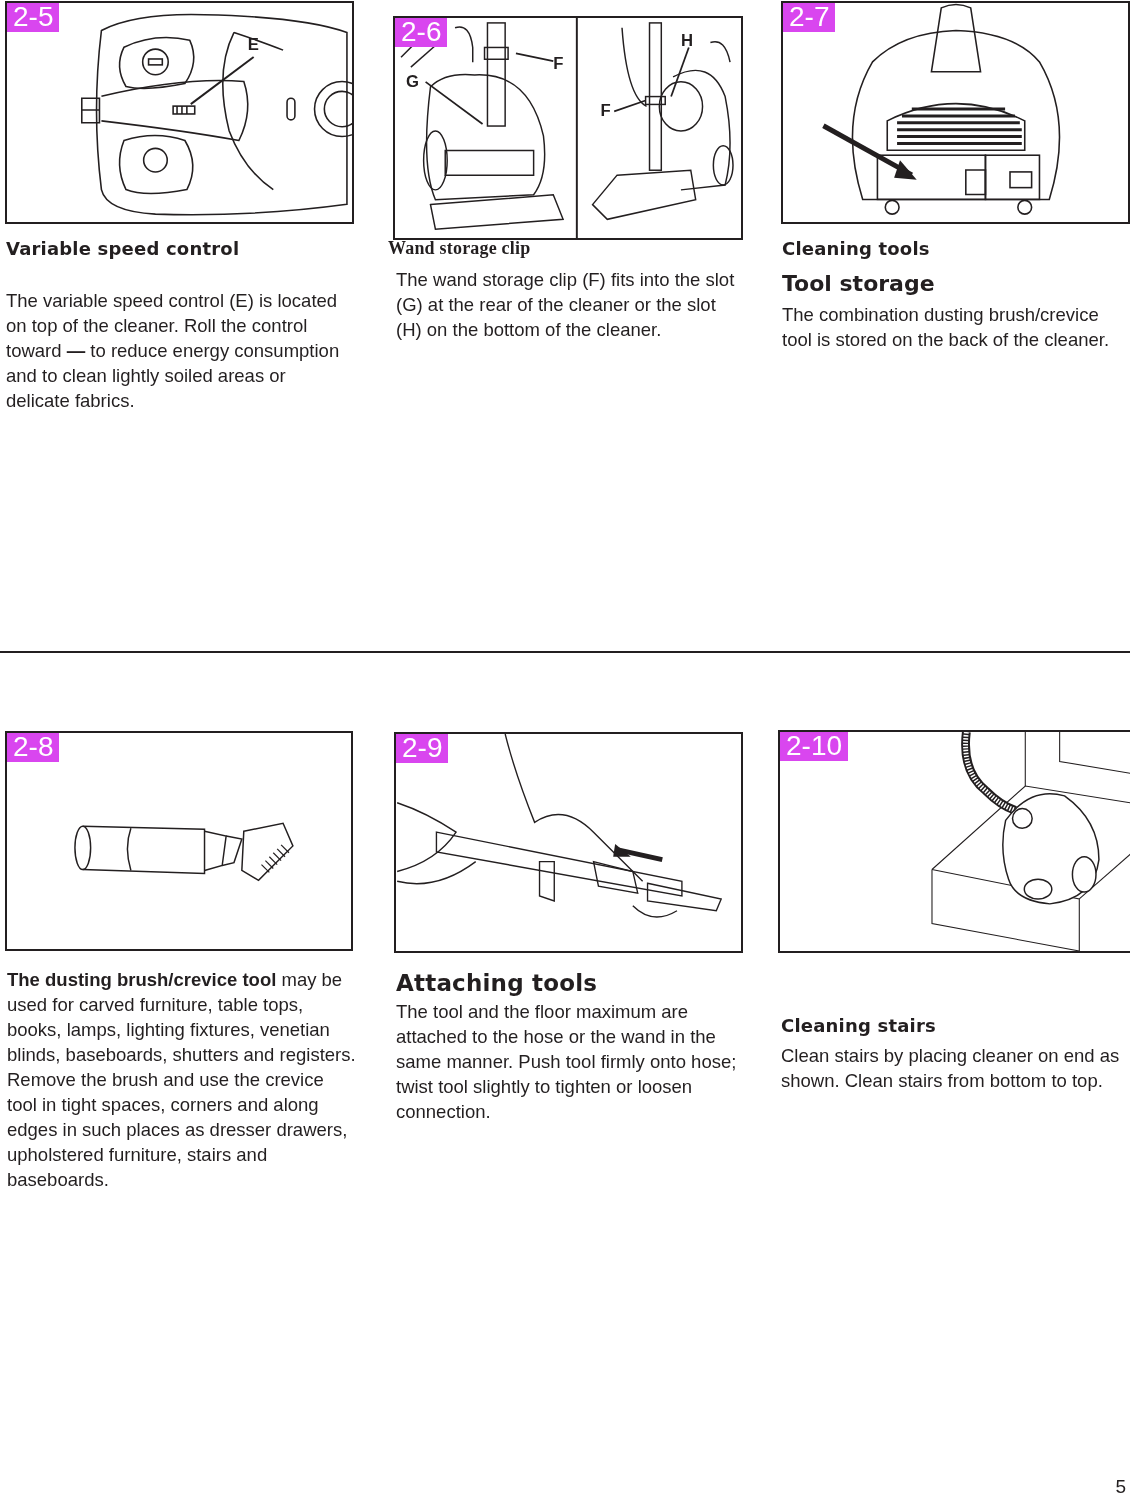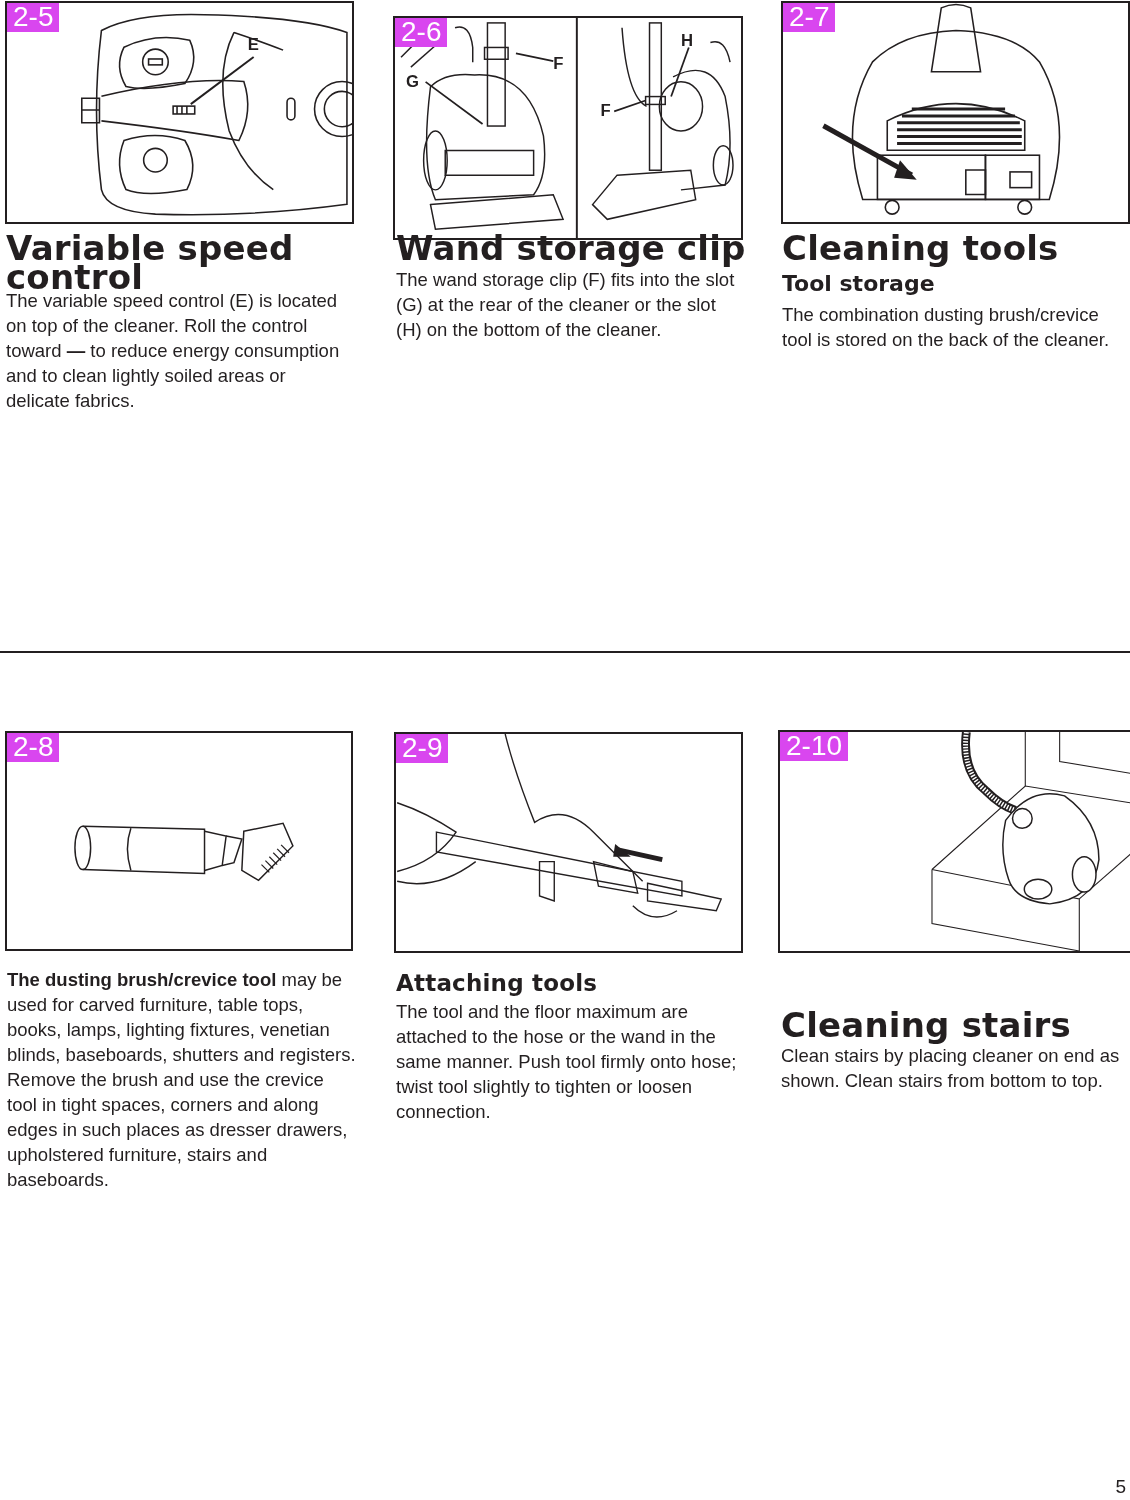--- a/index.html
+++ b/index.html
@@ -2,21 +2,21 @@
 <html><head>
 <meta charset="utf-8">
 <style>
   * { box-sizing: border-box; margin: 0; padding: 0; }
   html, body { width: 1130px; height: 1500px; background: #ffffff; overflow: hidden; }
   body { position: relative; font-family: "Liberation Sans", sans-serif; color: #231f20; }
   .fig { position: absolute; border: 2px solid #231f20; background: #fff; overflow: hidden; }
   .fig svg { position: absolute; left: 0; top: 0; width: 100%; height: 100%; }
   .badge { position: absolute; left: 0; top: 0; background: #d946ef; color: #fff; font-weight: normal;
            font-size: 28px; padding: 3px 6px 4px 6px; line-height: 22px; z-index: 2; }
-  .title { position: absolute; font-family: "DejaVu Sans", sans-serif; font-weight: bold; font-size: 34px;
+  .title { position: absolute; font-family: "DejaVu Sans", sans-serif; font-weight: bold; font-size: 18px;
            line-height: 29px; color: #231f20; letter-spacing: 0.2px; }
   .subtitle { position: absolute; font-family: "DejaVu Sans", sans-serif; font-weight: bold; font-size: 22px; line-height: 26px; }
   .body { position: absolute; font-size: 18.5px; line-height: 25px; color: #231f20; }
   .body p { margin-bottom: 8px; }
   .body b { font-weight: bold; }
   .divider { position: absolute; left: 0; top: 651px; width: 1130px; height: 2px; background: #231f20; }
   .pagenum { position: absolute; right: 4px; top: 1476px; font-size: 19px; }
   .callout { font-family: "Liberation Sans", sans-serif; font-weight: bold; font-size: 17px; fill: #231f20; }
 </style>
 </head>
@@ -80,21 +80,21 @@
     <line x1="30" y1="65" x2="88" y2="108" stroke="#231f20" stroke-width="1.8"></line>
     <line x1="298" y1="30" x2="280" y2="80" stroke="#231f20" stroke-width="1.8"></line>
     <line x1="222" y1="95" x2="254" y2="84" stroke="#231f20" stroke-width="1.8"></line>
     <text class="callout" x="160" y="52">F</text>
     <text class="callout" x="10" y="70">G</text>
     <text class="callout" x="290" y="28">H</text>
     <text class="callout" x="208" y="100">F</text>
   </svg>
 </div>
 
-<div class="title" style="left:396px; top:234px;">Wand storage clip</div>
+<div class="title" style="left:388px; top:234px;font-family:Liberation Serif, serif;">Wand storage clip</div>
 <div class="body" style="left:396px; top:267px; width:350px;">The wand storage clip (F) fits into the slot (G) at the rear of the cleaner or the slot (H) on the bottom of the cleaner.</div>
 
 <div class="fig" style="left:781px; top:1px; width:349px; height:223px;">
   <div class="badge">2-7</div>
   <svg viewBox="0 0 349 223">
     <g fill="none" stroke="#231f20" stroke-width="1.6">
       <path d="M160 5 Q175 -2 190 5 L200 70 L150 70Z"></path>
       <path d="M80 200 Q55 120 90 60 Q120 30 175 28 Q235 30 260 60 Q295 120 270 200Z"></path>
       <path d="M105 120 Q175 85 245 120 L245 150 L105 150Z"></path>
       <rect x="95" y="155" width="110" height="45"></rect>

